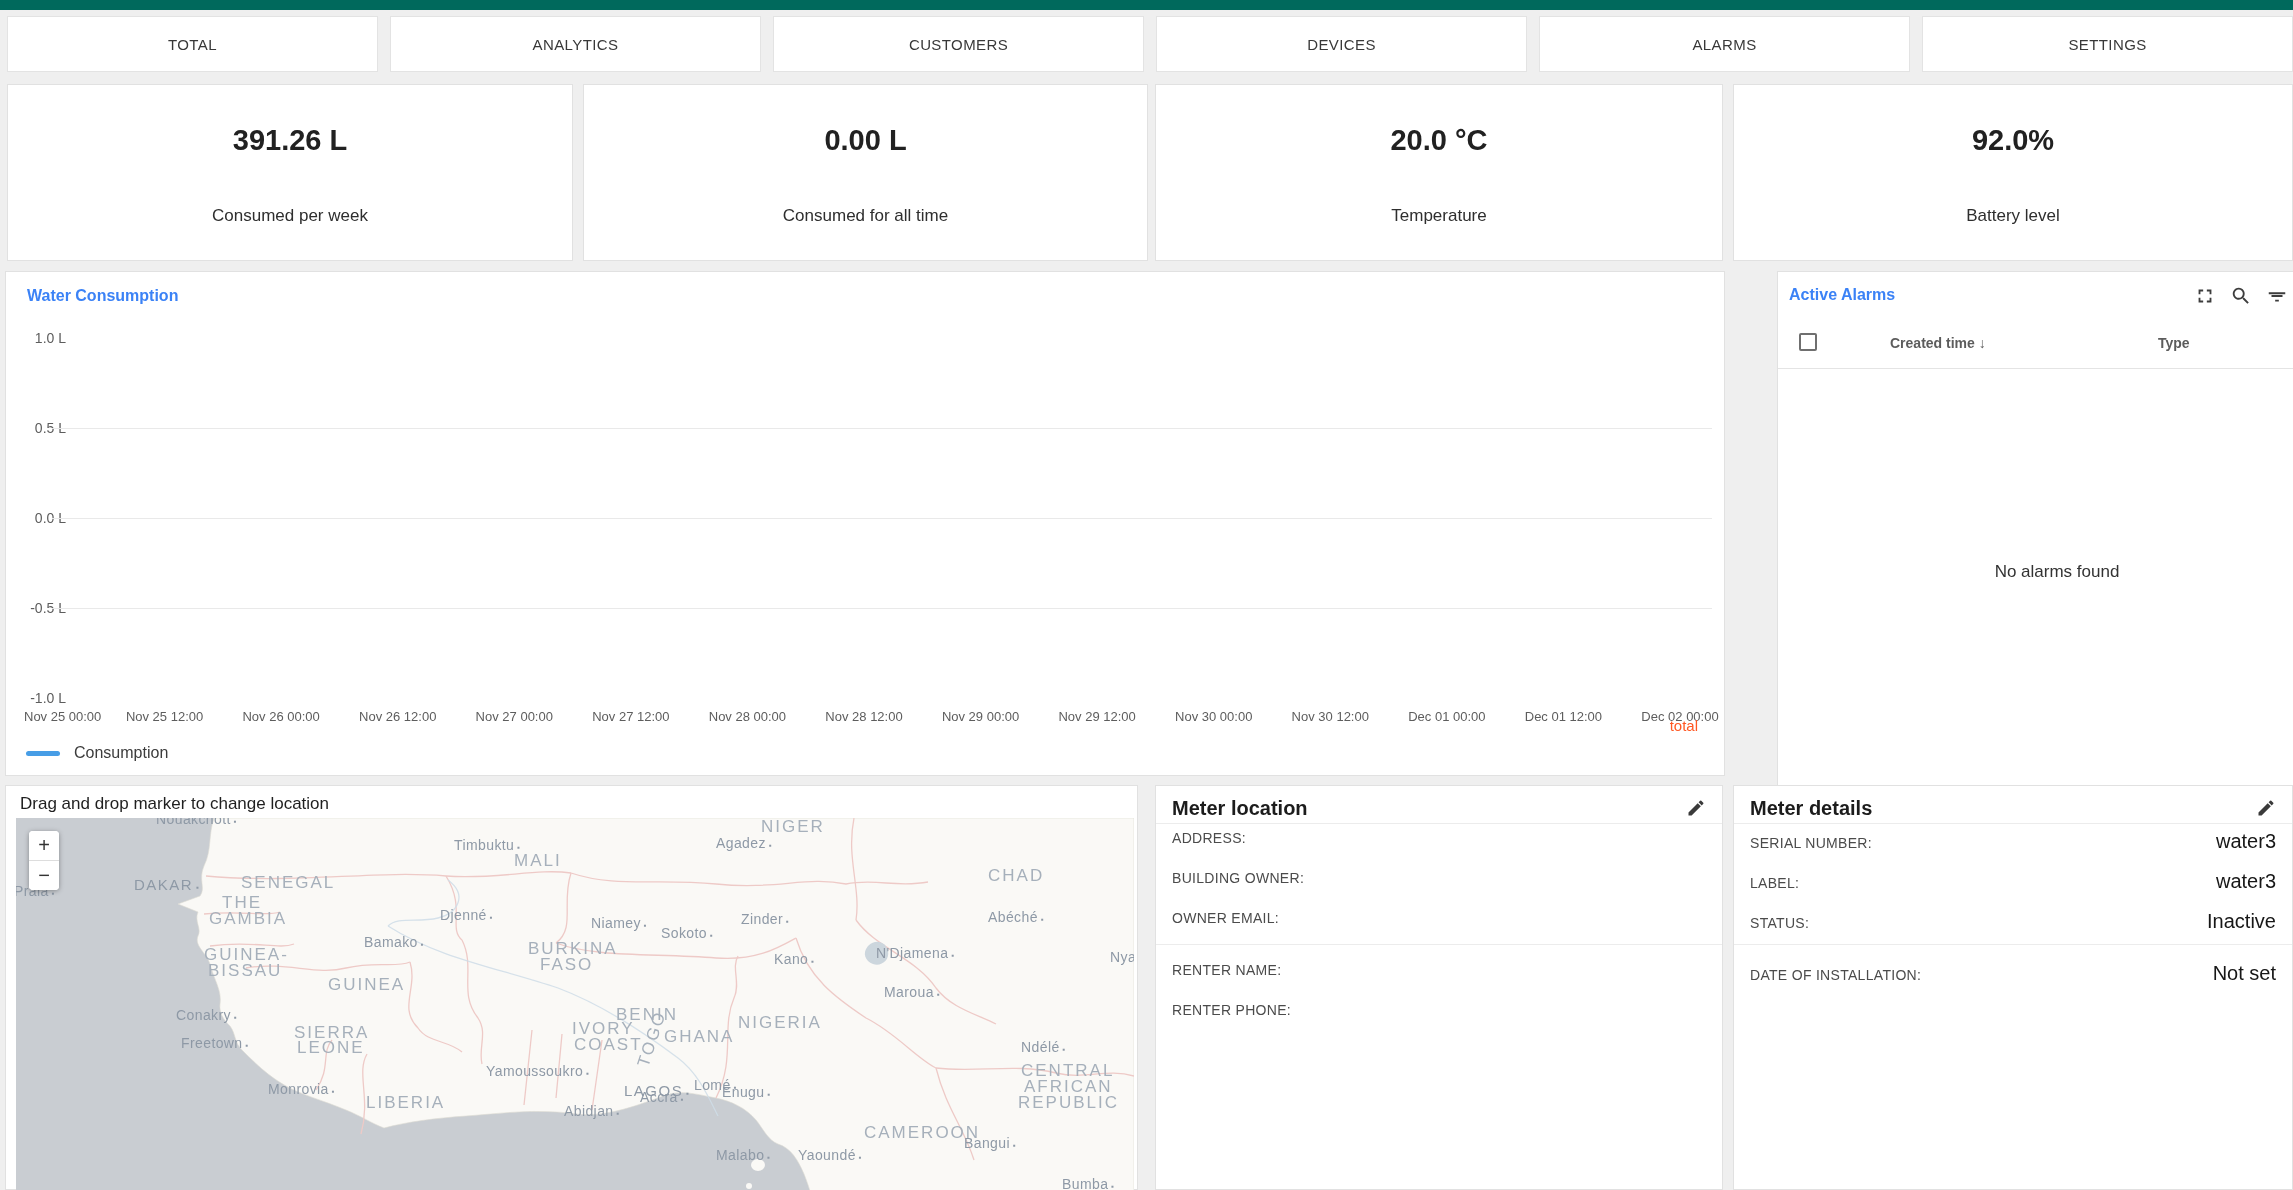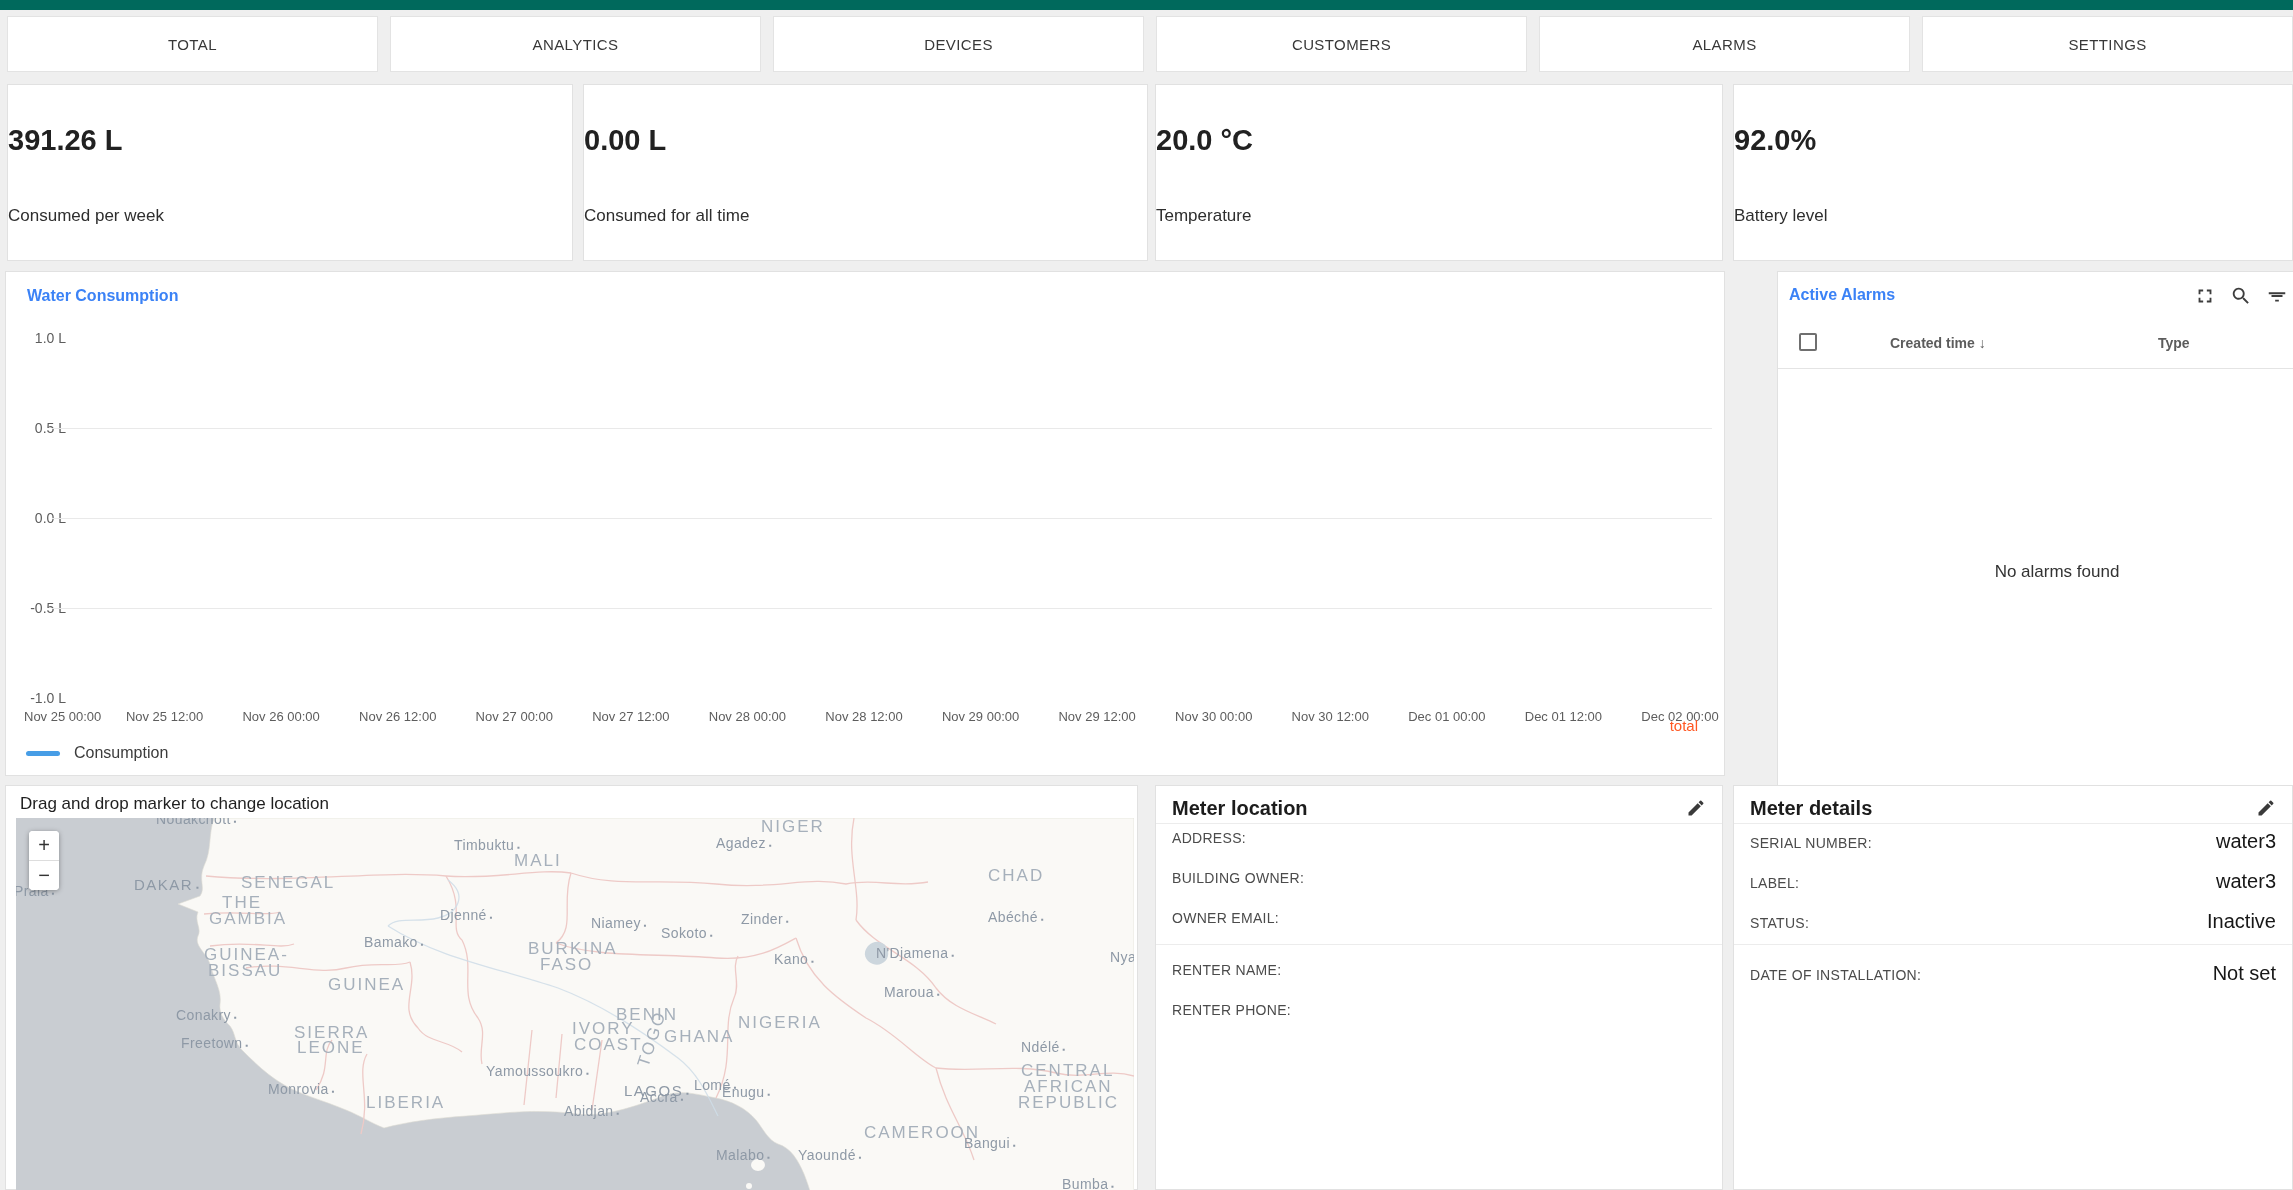--- a/index.html
+++ b/index.html
@@ -15,21 +15,21 @@
   #tabs { left:7px; top:16px; width:2286px; height:56px; display:flex; gap:12px; }
   .tab { flex:1 1 0; background:#fff; border:1px solid #e3e3e3; display:flex;
     align-items:center; justify-content:center; font-size:15px; letter-spacing:.4px;
     color:#383838; cursor:pointer; }
 
   
   .panel { position:absolute; background:#fff; border:1px solid #e1e1e1; }
   .panel-title { font-size:16px; font-weight:bold; color:#3b82f6; }
 
   
-  .stat { display:flex; flex-direction:column; justify-content:center;
+  .stat { display:flex; flex-direction:column; align-items:center; justify-content:center;
     padding-top:4px;gap:40px; }
   .stat-value { font-size:29px; font-weight:bold; color:#212121; }
   .stat-label { margin-top:9px; font-size:17px; color:#2e2e2e; }
 
   
   #chart-title { left:21px; top:15px; }
   .ytick { position:absolute; left:16px; width:44px; text-align:right;
     font-size:14px; color:#5d5d5d; transform:translateY(-50%); }
   .gridline { position:absolute; left:46px; right:12px; height:1px; background:#e9e9e9; }
   .xtick { position:absolute; top:437px; font-size:13px; color:#5d5d5d; white-space:nowrap; }
@@ -77,22 +77,22 @@
 </head>
 <body>
 
 <div id="stage">
 
   <div id="topbar" class="abs"></div>
 
   <div id="tabs" class="abs">
       <div class="tab">TOTAL</div>
       <div class="tab">ANALYTICS</div>
+      <div class="tab">CUSTOMERS</div>
       <div class="tab">DEVICES</div>
-      <div class="tab">CUSTOMERS</div>
       <div class="tab">ALARMS</div>
       <div class="tab">SETTINGS</div>
     </div>
 
   <div id="stats-row">
       <div class="panel stat" style="left: 7px; top: 84px; width: 566px; height: 177px;">
         <div class="stat-value">391.26 L</div>
         <div class="stat-label">Consumed per week</div>
       </div>
       <div class="panel stat" style="left: 583px; top: 84px; width: 565px; height: 177px;">

